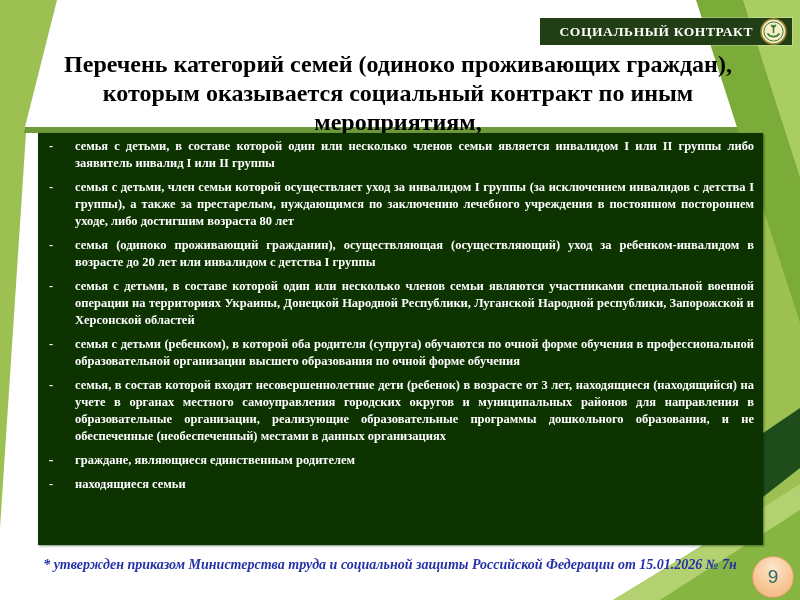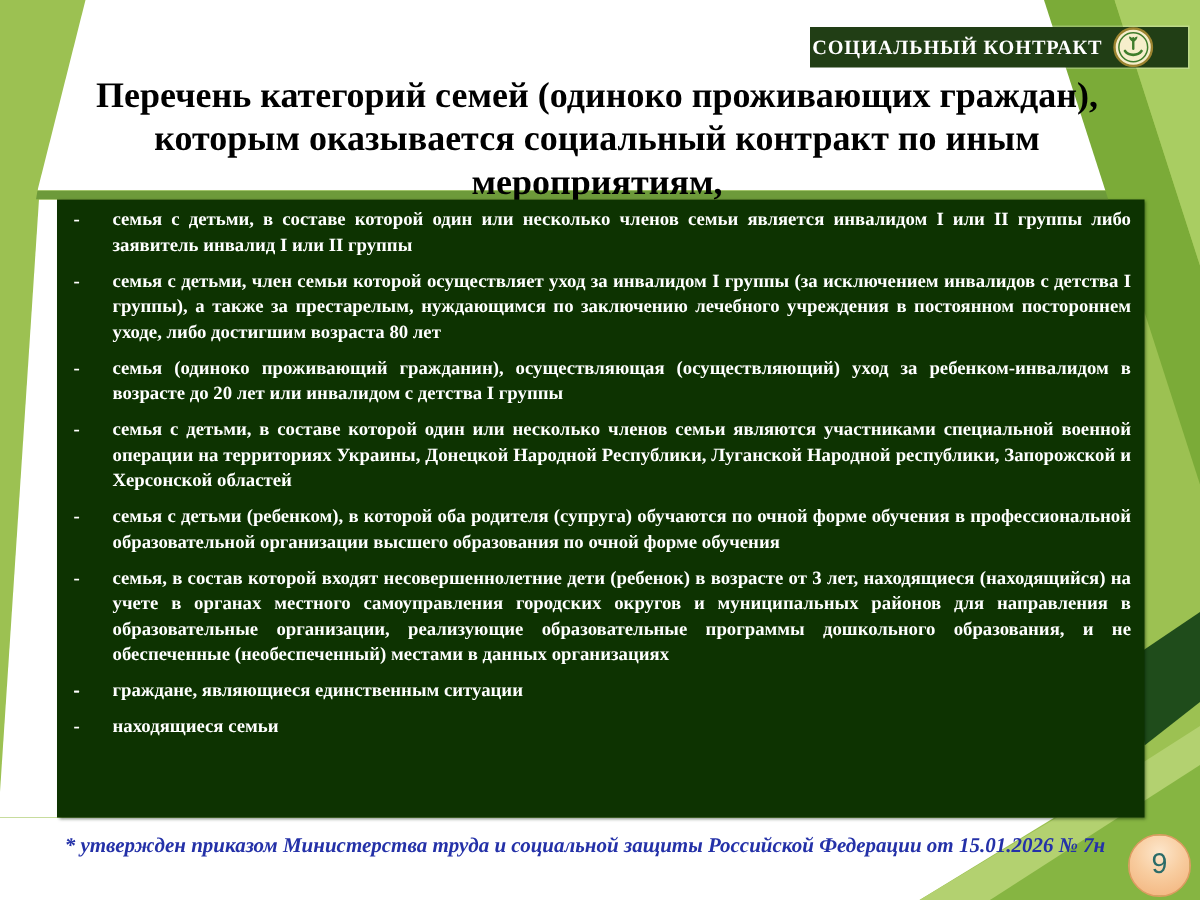--- a/index.html
+++ b/index.html
@@ -15,21 +15,21 @@
   .bg-white-bottom{ background:#ffffff; clip-path:polygon(0 545px, 703px 545px, 613px 600px, 0 600px); }
   .bg-stripe-med-top   { background:#7bab38; clip-path:polygon(696px 0, 743px 0, 800px 177px, 800px 323px); }
   .bg-stripe-light-top { background:#a9cd62; clip-path:polygon(743px 0, 800px 0, 800px 177px); }
   .bg-stripe-dark-right{ background:#1f4c1b; clip-path:polygon(757px 437px, 800px 408px, 800px 468px, 763px 497px); }
   .bg-stripe-light-bot { background:#b3d170; clip-path:polygon(703px 546px, 800px 484px, 800px 540px, 660px 600px, 613px 600px); }
   .bg-stripe-med-bot   { background:#86b542; clip-path:polygon(660px 600px, 800px 510px, 800px 600px); }
 
   
   .badge { position:absolute; top:18px; left:540px; width:252px; height:27px;
            background:#213e15; display:flex; align-items:center; justify-content:flex-end;
-           gap:7px; padding:0 23px 0 10px; box-shadow:0 0 0 1px rgba(255,255,255,.25); }
+           gap:7px; padding:0 5px 0 10px; box-shadow:0 0 0 1px rgba(255,255,255,.25); }
   .badge-label { color:#ffffff; font-weight:bold; font-size:13.5px; letter-spacing:.6px; white-space:nowrap; }
   .badge-emblem { width:27px; height:27px; flex:0 0 auto; }
 
   
   .title { position:absolute; top:50px; left:28px; width:740px; text-align:center;
            color:#000000; font-weight:bold; font-size:24px; line-height:29px; white-space:pre-line; }
 
   
   .panel { position:absolute; left:38px; top:133px; width:725px; height:412px;
            background:#0d3301; padding:5px 9px 6px 9px; box-shadow:1px 1px 2px rgba(0,25,0,.5); }
@@ -109,21 +109,21 @@
       </li>
       <li>
         <span class="dash">-</span>
         <span>семья, в состав которой входят несовершеннолетние дети (ребенок) в возрасте от 3 лет, находящиеся (находящийся) на учете в органах местного самоуправления городских округов и муниципальных районов для направления в образовательные организации, реализующие образовательные программы дошкольного образования, и не обеспеченные (необеспеченный) местами в данных организациях</span>
       </li>
       <li>
         <span class="dash">-</span>
       </li>
       <li>
         <span class="dash">-</span>
-        <span>граждане, являющиеся единственным ситуации</span>
+        <span>граждане, являющиеся единственным родителем</span>
       </li>
       <li>
         <span class="dash">-</span>
         <span>находящиеся семьи</span>
       </li>
     </ul>
   </div>
 
   <div class="footnote">* утвержден приказом Министерства труда и социальной защиты Российской Федерации от 15.01.2026 № 7н</div>
 

